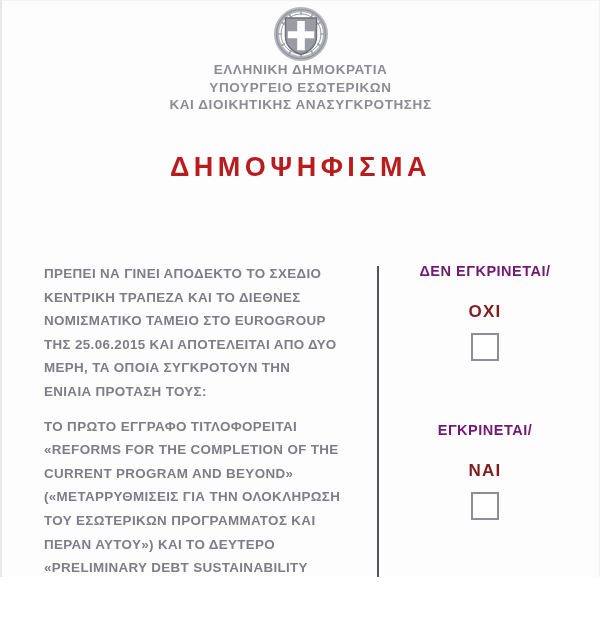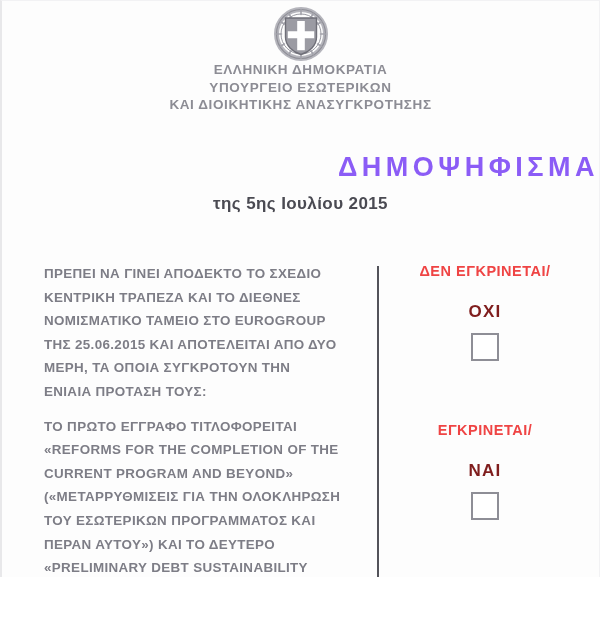--- a/index.html
+++ b/index.html
@@ -50,24 +50,23 @@
   }
 
   
   .title-block {
     text-align: center;
     margin-top: 38px;
   }
   .main-title {
     font-size: 27px;
     font-weight: 700;
-    color: #8b5cf6;
+    color: #b91c1c;
     letter-spacing: 4.5px;
     line-height: 30px;
-    text-align: right;
   }
   .sub-title {
     margin-top: 12px;
     font-size: 17px;
     font-weight: 700;
     color: #4a4a52;
     letter-spacing: 0.4px;
   }
 
   
@@ -110,21 +109,21 @@
     right: 0;
   }
   .option {
     text-align: center;
     width: 196px;
   }
   .option-no  { margin-top: 6px; }
   .option-yes { margin-top: 60px; }
 
   .opt-label-1 {
-    color: #ef4444;
+    color: #701a75;
     font-size: 14.5px;
     font-weight: 700;
     letter-spacing: 0.5px;
     line-height: 19px;
   }
   .opt-label-2 {
     color: #7f1d1d;
     font-size: 17px;
     font-weight: 700;
     letter-spacing: 1.2px;
@@ -176,21 +175,20 @@
   </div>
 
   <div class="gov-lines">
     <div class="gov-line">ΕΛΛΗΝΙΚΗ ΔΗΜΟΚΡΑΤΙΑ</div>
     <div class="gov-line">ΥΠΟΥΡΓΕΙΟ ΕΣΩΤΕΡΙΚΩΝ</div>
     <div class="gov-line">ΚΑΙ ΔΙΟΙΚΗΤΙΚΗΣ ΑΝΑΣΥΓΚΡΟΤΗΣΗΣ</div>
   </div>
 
   <div class="title-block">
     <div class="main-title">ΔΗΜΟΨΗΦΙΣΜΑ</div>
-    <div class="sub-title">της 5ης Ιουλίου 2015</div>
   </div>
 
   <div class="body-area">
 
     <div class="divider"></div>
 
     <div class="question-col">
       <div class="q-line">ΠΡΕΠΕΙ ΝΑ ΓΙΝΕΙ ΑΠΟΔΕΚΤΟ ΤΟ ΣΧΕΔΙΟ</div>
       <div class="q-line">ΚΕΝΤΡΙΚΗ ΤΡΑΠΕΖΑ ΚΑΙ ΤΟ ΔΙΕΘΝΕΣ</div>
       <div class="q-line">ΝΟΜΙΣΜΑΤΙΚΟ ΤΑΜΕΙΟ ΣΤΟ EUROGROUP</div>

